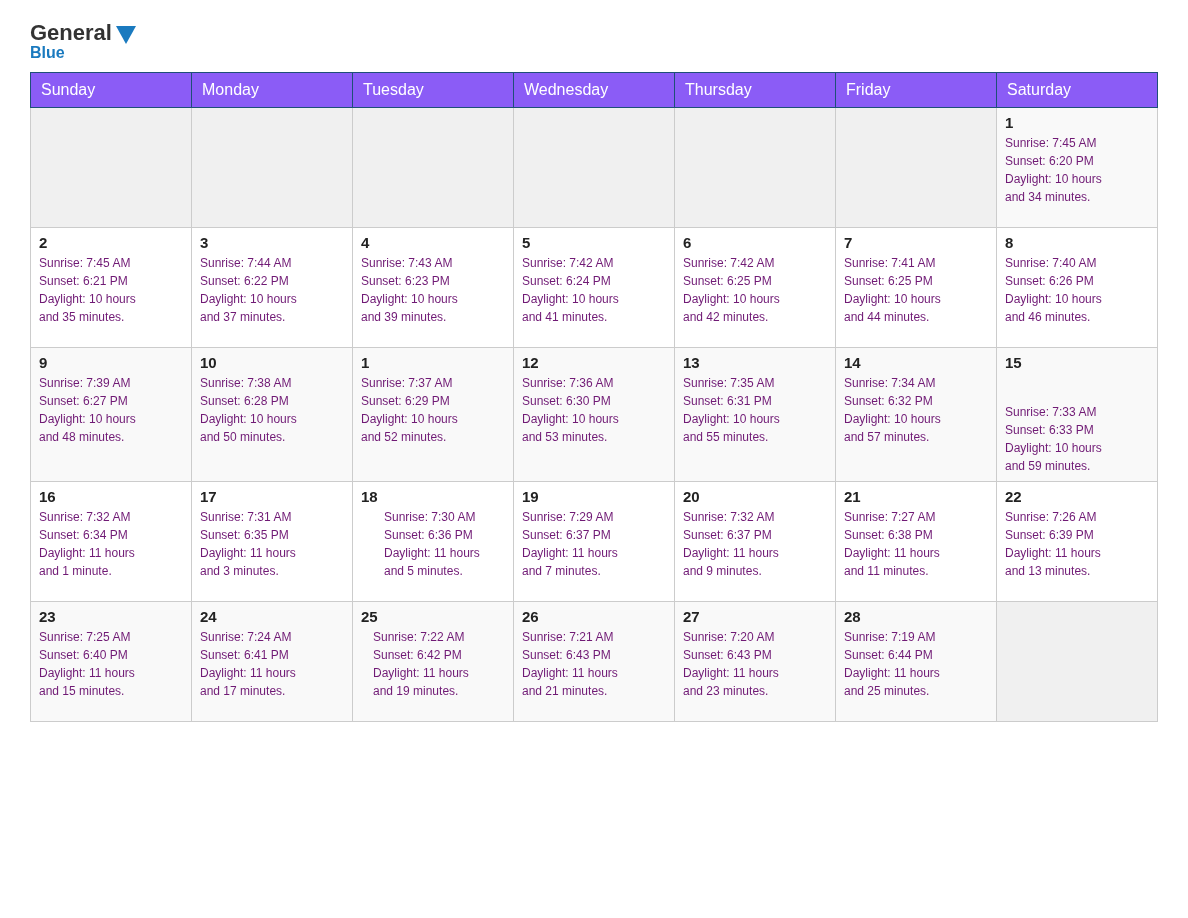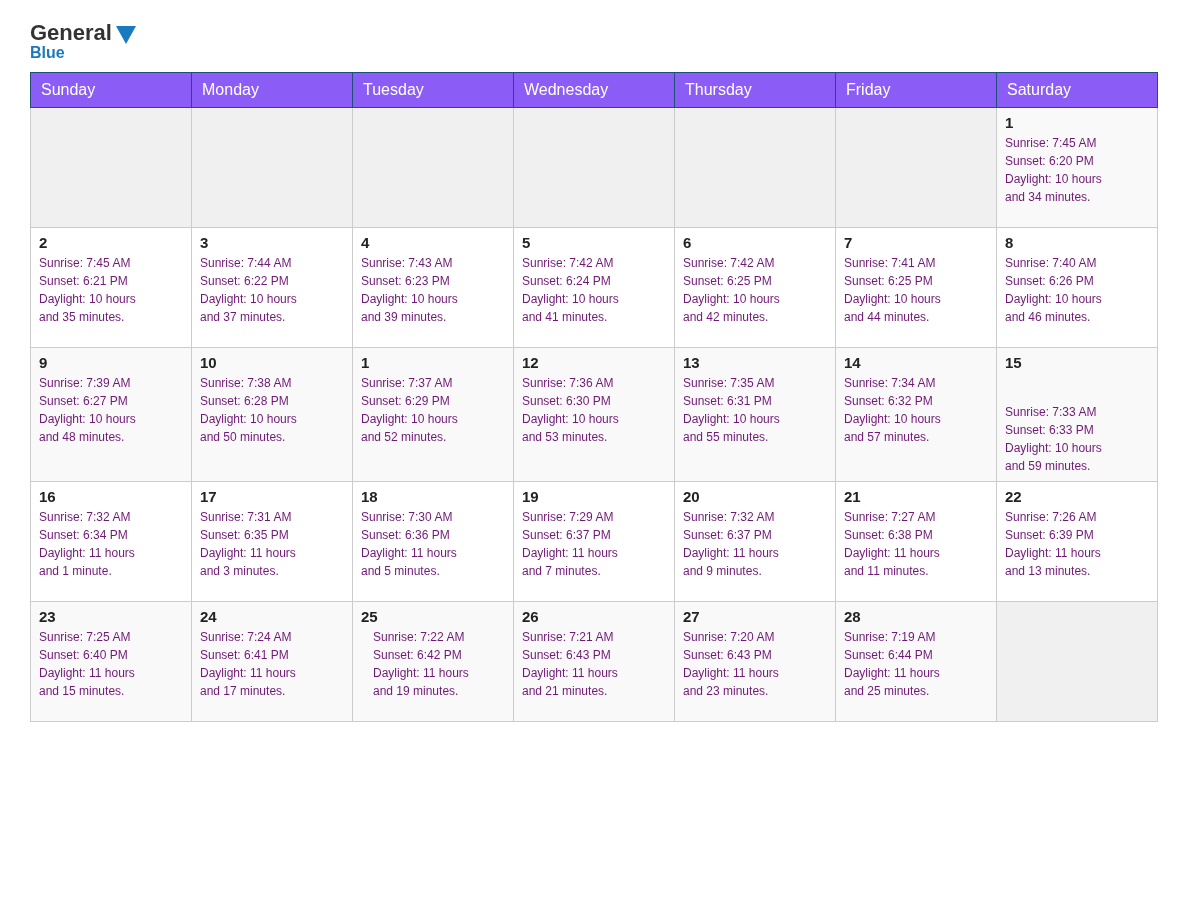--- a/index.html
+++ b/index.html
@@ -262,21 +262,21 @@
         </td>
         <td>
           <span class="day-number">17</span>
           <div class="day-info" style="white-space: pre-line;">Sunrise: 7:31 AM
 Sunset: 6:35 PM
 Daylight: 11 hours
 and 3 minutes.</div>
         </td>
         <td>
           <span class="day-number">18</span>
-          <div class="day-info" style="white-space: pre-line;">Sunrise: 7:30 AM
+          <div class="day-info" style="white-space: pre-line; margin-left: 23px;">Sunrise: 7:30 AM
 Sunset: 6:36 PM
 Daylight: 11 hours
 and 5 minutes.</div>
         </td>
         <td>
           <span class="day-number">19</span>
           <div class="day-info" style="white-space: pre-line;">Sunrise: 7:29 AM
 Sunset: 6:37 PM
 Daylight: 11 hours
 and 7 minutes.</div>

